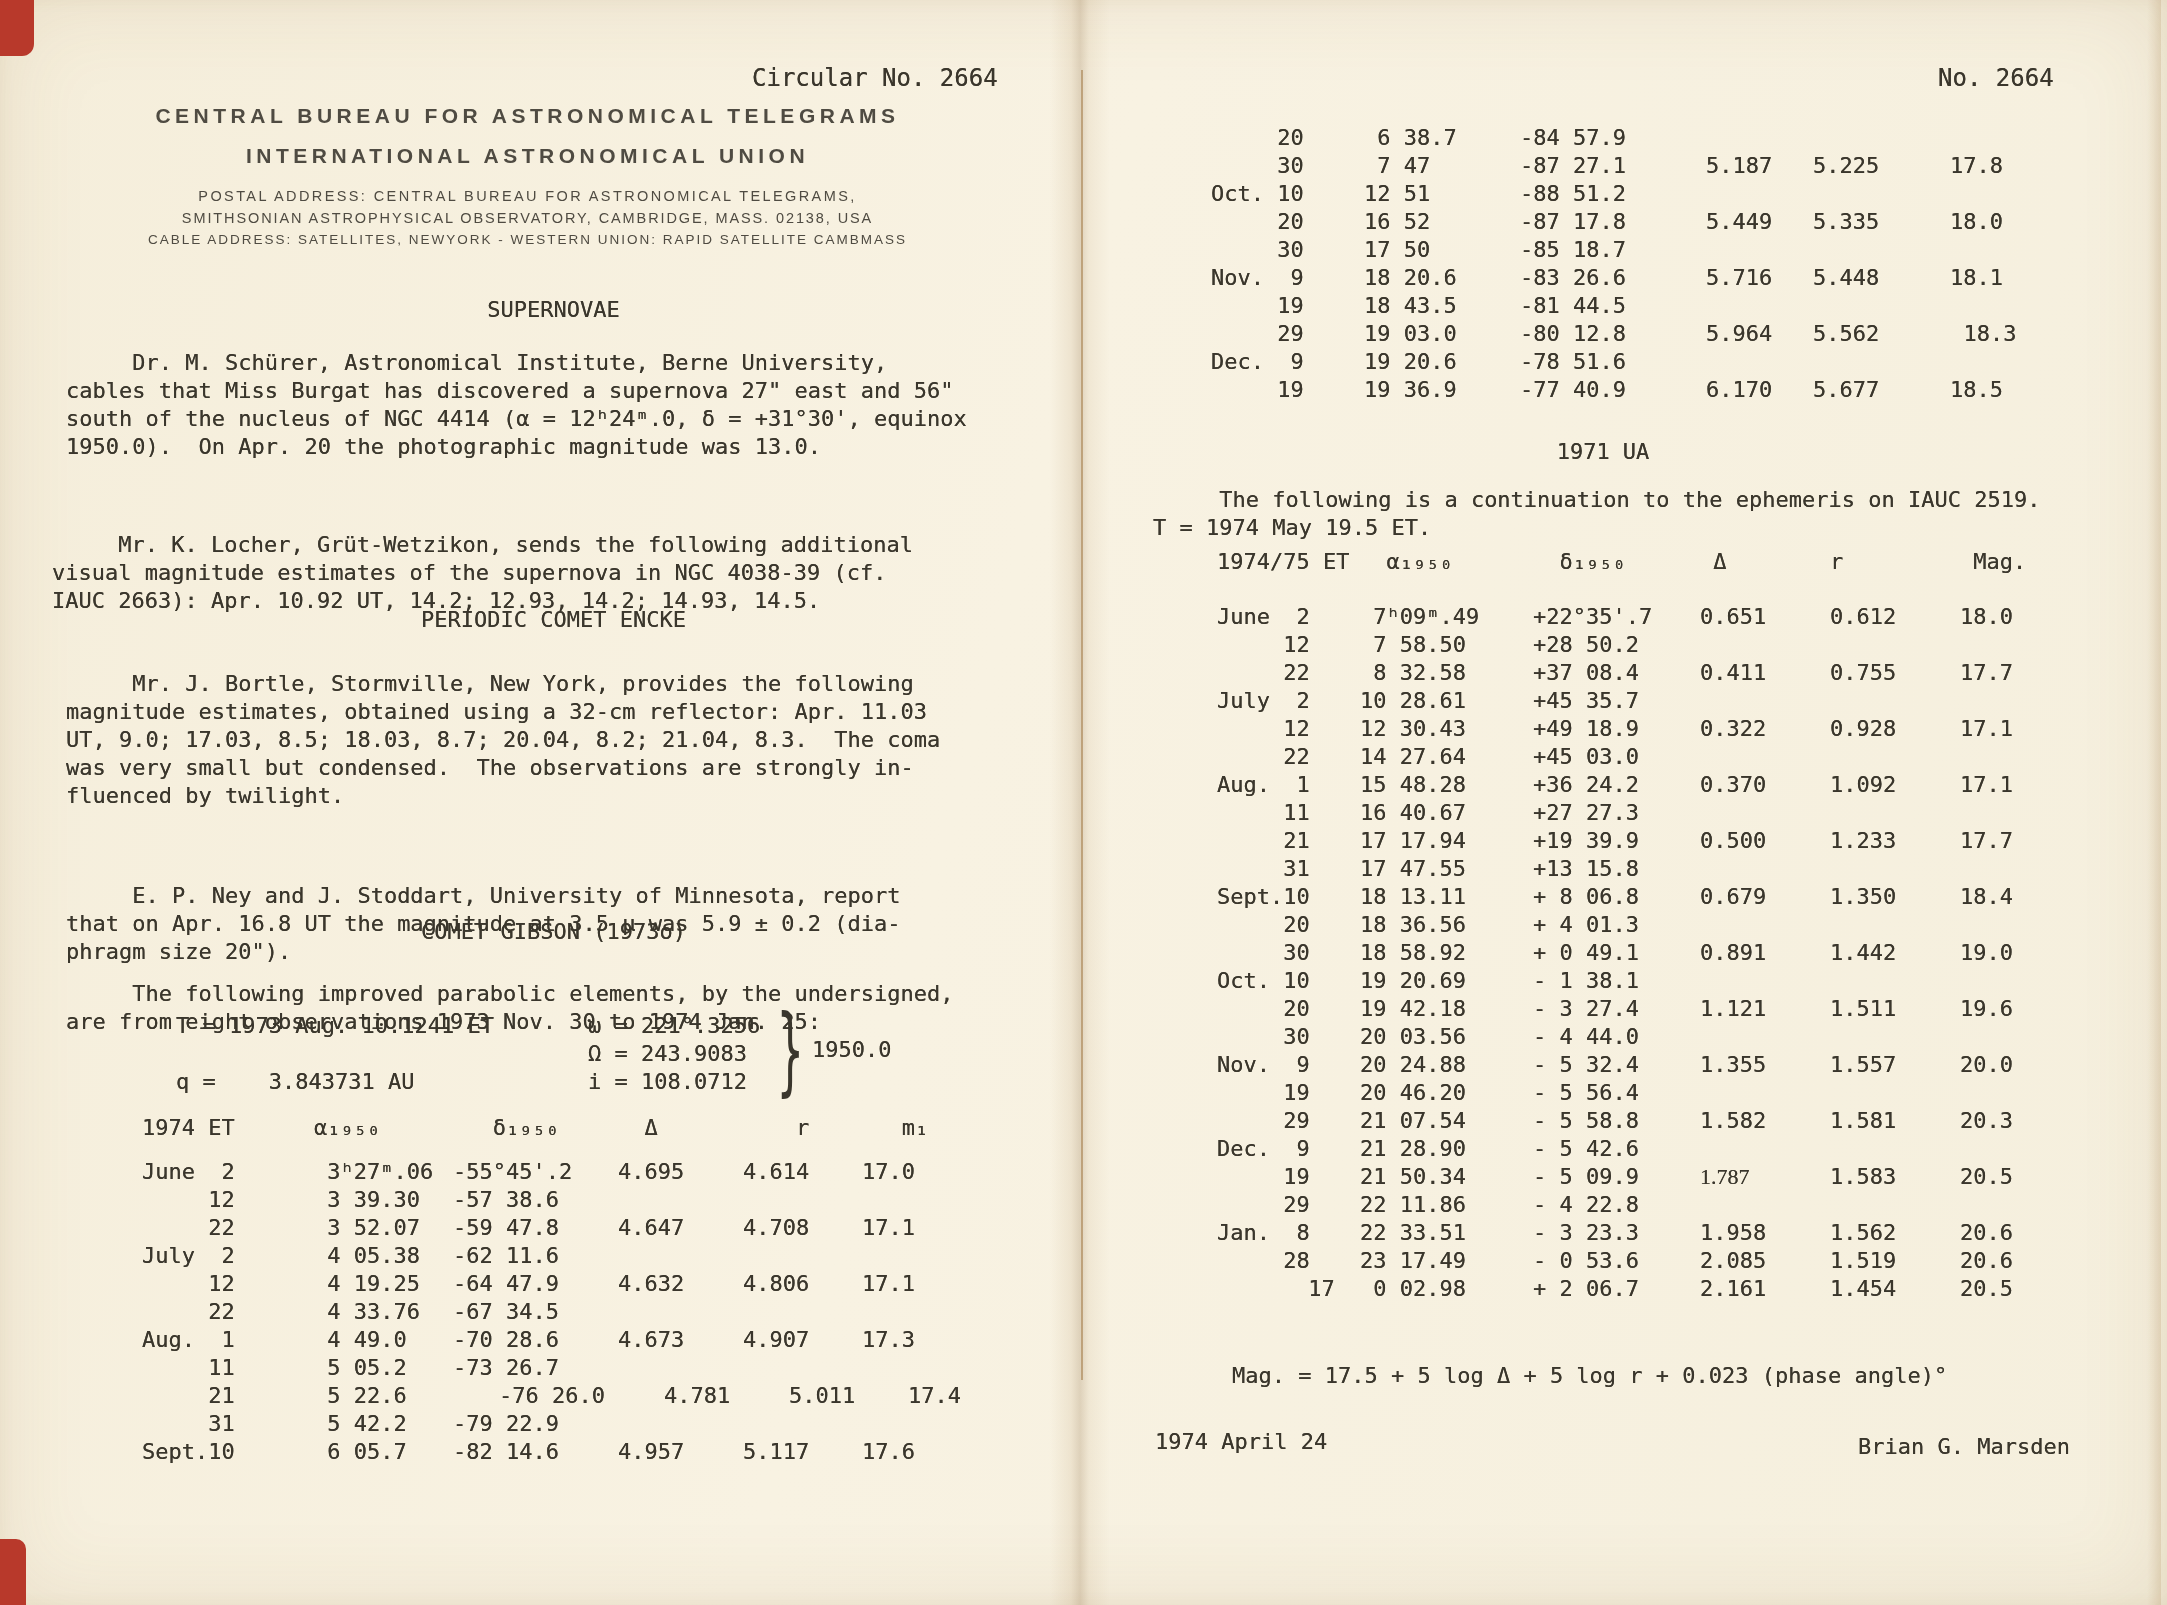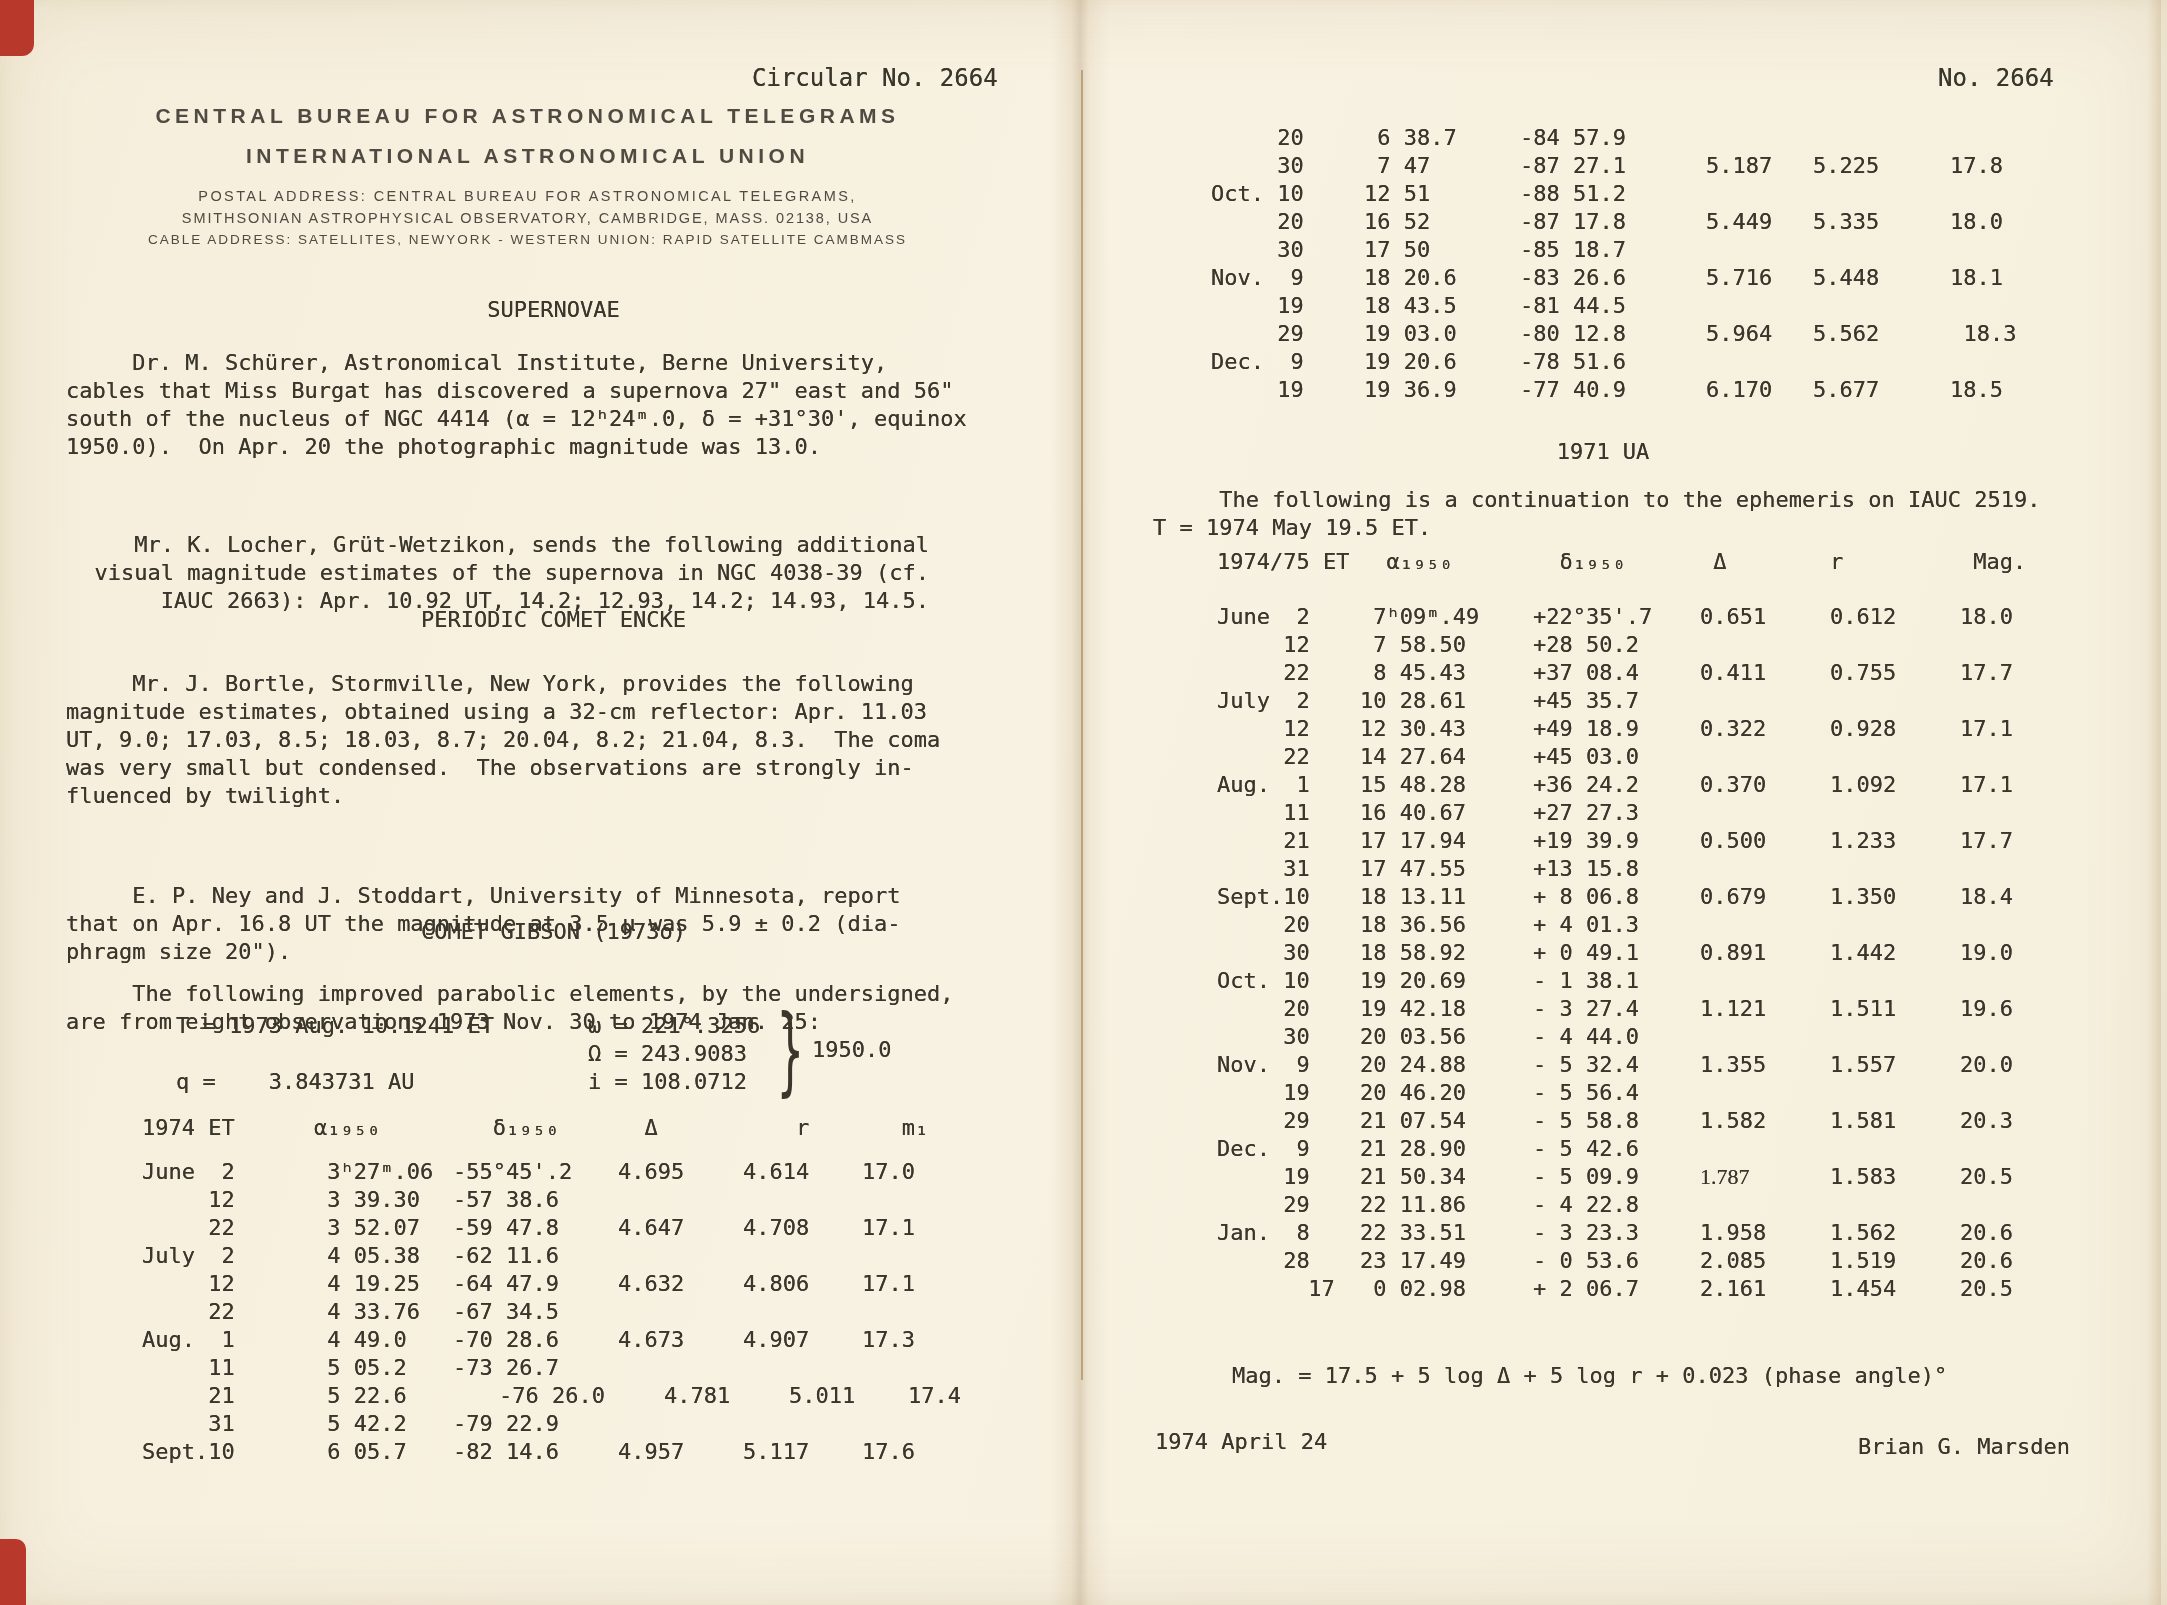--- a/index.html
+++ b/index.html
@@ -59,21 +59,21 @@
       <div class="lh lh3">POSTAL ADDRESS: CENTRAL BUREAU FOR ASTRONOMICAL TELEGRAMS,</div>
       <div class="lh lh4">SMITHSONIAN ASTROPHYSICAL OBSERVATORY, CAMBRIDGE, MASS. 02138, USA</div>
       <div class="lh lh5">CABLE ADDRESS: SATELLITES, NEWYORK - WESTERN UNION: RAPID SATELLITE CAMBMASS</div>
     </div>
 
     <div class="tw ctr-left" style="top:296px;">SUPERNOVAE</div>
     <div class="tw" style="left:66px;top:349px;">     Dr. M. Schürer, Astronomical Institute, Berne University,
 cables that Miss Burgat has discovered a supernova 27" east and 56"
 south of the nucleus of NGC 4414 (α = 12ʰ24ᵐ.0, δ = +31°30', equinox
 1950.0).  On Apr. 20 the photographic magnitude was 13.0.</div>
-    <div class="tw" style="left:68px;top:531px;text-align:right;">     Mr. K. Locher, Grüt-Wetzikon, sends the following additional
+    <div class="tw" style="left:52px;top:531px;">     Mr. K. Locher, Grüt-Wetzikon, sends the following additional
 visual magnitude estimates of the supernova in NGC 4038-39 (cf.
 IAUC 2663): Apr. 10.92 UT, 14.2; 12.93, 14.2; 14.93, 14.5.</div>
 
     <div class="tw ctr-left" style="top:606px;">PERIODIC COMET ENCKE</div>
     <div class="tw" style="left:66px;top:670px;">     Mr. J. Bortle, Stormville, New York, provides the following
 magnitude estimates, obtained using a 32-cm reflector: Apr. 11.03
 UT, 9.0; 17.03, 8.5; 18.03, 8.7; 20.04, 8.2; 21.04, 8.3.  The coma
 was very small but condensed.  The observations are strongly in-
 fluenced by twilight.</div>
     <div class="tw" style="left:66px;top:882px;">     E. P. Ney and J. Stoddart, University of Minnesota, report
@@ -130,21 +130,21 @@
     <div class="tw ctr-right" style="top:438px;">1971 UA</div>
     <div class="tw" style="left:1153px;top:486px;">     The following is a continuation to the ephemeris on IAUC 2519.
 T = 1974 May 19.5 ET.</div>
 
     <div class="ephem" style="left:1217px;top:548px;">
         <div class="trow"><span class="tcell" style="width: 143px;">1974/75 ET</span><span class="tcell" style="width: 173px;">  α₁₉₅₀</span><span class="tcell" style="width: 167px;">  δ₁₉₅₀</span><span class="tcell" style="width: 130px;"> Δ</span><span class="tcell" style="width: 130px;">r</span><span class="tcell" style="width: 80px;"> Mag.</span></div>
       </div>
     <div class="ephem" style="left:1217px;top:603px;">
         <div class="trow"><span class="tcell" style="width: 143px;">June  2</span><span class="tcell" style="width: 173px;"> 7ʰ09ᵐ.49</span><span class="tcell" style="width: 167px;">+22°35'.7</span><span class="tcell" style="width: 130px;">0.651</span><span class="tcell" style="width: 130px;">0.612</span><span class="tcell" style="width: 80px;">18.0</span></div>
         <div class="trow"><span class="tcell" style="width: 143px;">     12</span><span class="tcell" style="width: 173px;"> 7 58.50</span><span class="tcell" style="width: 167px;">+28 50.2</span><span class="tcell" style="width: 130px;"></span><span class="tcell" style="width: 130px;"></span><span class="tcell" style="width: 80px;"></span></div>
-        <div class="trow"><span class="tcell" style="width: 143px;">     22</span><span class="tcell" style="width: 173px;"> 8 45.43</span><span class="tcell" style="width: 167px;">+37 08.4</span><span class="tcell" style="width: 130px;">0.411</span><span class="tcell" style="width: 130px;">0.755</span><span class="tcell" style="width: 80px;">17.7</span></div>
+        <div class="trow"><span class="tcell" style="width: 143px;">     22</span><span class="tcell" style="width: 173px;"> 8 32.58</span><span class="tcell" style="width: 167px;">+37 08.4</span><span class="tcell" style="width: 130px;">0.411</span><span class="tcell" style="width: 130px;">0.755</span><span class="tcell" style="width: 80px;">17.7</span></div>
         <div class="trow"><span class="tcell" style="width: 143px;">July  2</span><span class="tcell" style="width: 173px;">10 28.61</span><span class="tcell" style="width: 167px;">+45 35.7</span><span class="tcell" style="width: 130px;"></span><span class="tcell" style="width: 130px;"></span><span class="tcell" style="width: 80px;"></span></div>
         <div class="trow"><span class="tcell" style="width: 143px;">     12</span><span class="tcell" style="width: 173px;">12 30.43</span><span class="tcell" style="width: 167px;">+49 18.9</span><span class="tcell" style="width: 130px;">0.322</span><span class="tcell" style="width: 130px;">0.928</span><span class="tcell" style="width: 80px;">17.1</span></div>
         <div class="trow"><span class="tcell" style="width: 143px;">     22</span><span class="tcell" style="width: 173px;">14 27.64</span><span class="tcell" style="width: 167px;">+45 03.0</span><span class="tcell" style="width: 130px;"></span><span class="tcell" style="width: 130px;"></span><span class="tcell" style="width: 80px;"></span></div>
         <div class="trow"><span class="tcell" style="width: 143px;">Aug.  1</span><span class="tcell" style="width: 173px;">15 48.28</span><span class="tcell" style="width: 167px;">+36 24.2</span><span class="tcell" style="width: 130px;">0.370</span><span class="tcell" style="width: 130px;">1.092</span><span class="tcell" style="width: 80px;">17.1</span></div>
         <div class="trow"><span class="tcell" style="width: 143px;">     11</span><span class="tcell" style="width: 173px;">16 40.67</span><span class="tcell" style="width: 167px;">+27 27.3</span><span class="tcell" style="width: 130px;"></span><span class="tcell" style="width: 130px;"></span><span class="tcell" style="width: 80px;"></span></div>
         <div class="trow"><span class="tcell" style="width: 143px;">     21</span><span class="tcell" style="width: 173px;">17 17.94</span><span class="tcell" style="width: 167px;">+19 39.9</span><span class="tcell" style="width: 130px;">0.500</span><span class="tcell" style="width: 130px;">1.233</span><span class="tcell" style="width: 80px;">17.7</span></div>
         <div class="trow"><span class="tcell" style="width: 143px;">     31</span><span class="tcell" style="width: 173px;">17 47.55</span><span class="tcell" style="width: 167px;">+13 15.8</span><span class="tcell" style="width: 130px;"></span><span class="tcell" style="width: 130px;"></span><span class="tcell" style="width: 80px;"></span></div>
         <div class="trow"><span class="tcell" style="width: 143px;">Sept.10</span><span class="tcell" style="width: 173px;">18 13.11</span><span class="tcell" style="width: 167px;">+ 8 06.8</span><span class="tcell" style="width: 130px;">0.679</span><span class="tcell" style="width: 130px;">1.350</span><span class="tcell" style="width: 80px;">18.4</span></div>
         <div class="trow"><span class="tcell" style="width: 143px;">     20</span><span class="tcell" style="width: 173px;">18 36.56</span><span class="tcell" style="width: 167px;">+ 4 01.3</span><span class="tcell" style="width: 130px;"></span><span class="tcell" style="width: 130px;"></span><span class="tcell" style="width: 80px;"></span></div>
         <div class="trow"><span class="tcell" style="width: 143px;">     30</span><span class="tcell" style="width: 173px;">18 58.92</span><span class="tcell" style="width: 167px;">+ 0 49.1</span><span class="tcell" style="width: 130px;">0.891</span><span class="tcell" style="width: 130px;">1.442</span><span class="tcell" style="width: 80px;">19.0</span></div>

